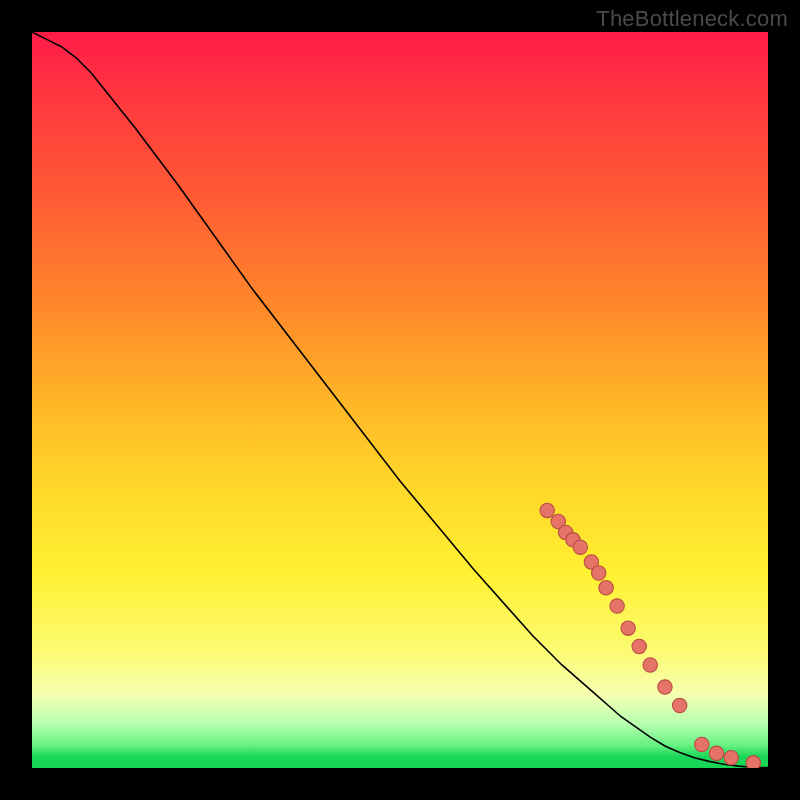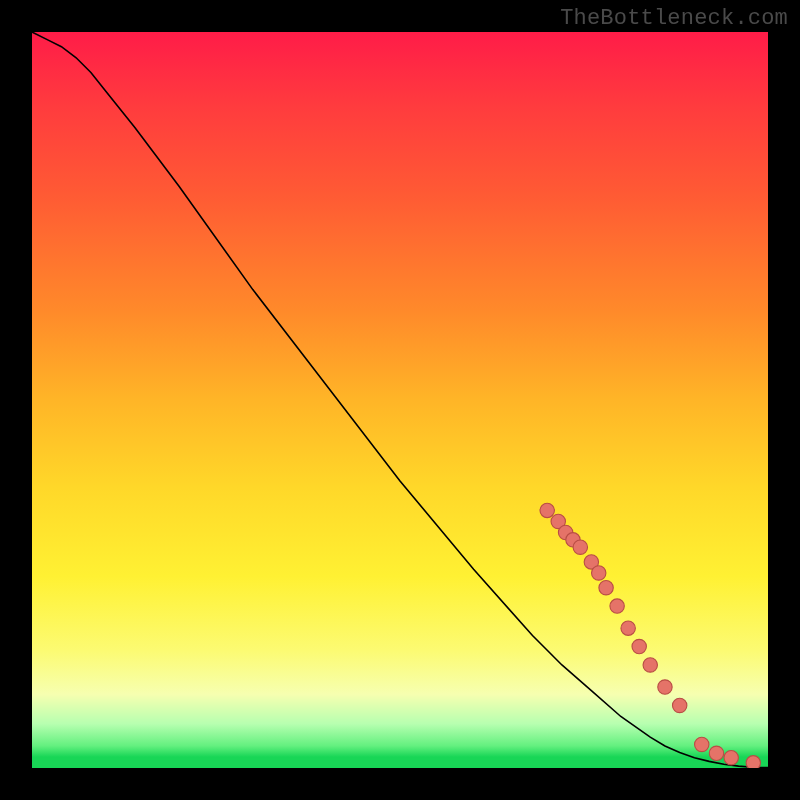--- a/index.html
+++ b/index.html
@@ -19,21 +19,20 @@
   }
   .watermark {
     position: absolute;
     top: 6px;
     right: 12px;
     color: #4a4a4a;
     font-size: 22px;
     font-weight: 500;
     letter-spacing: 0.2px;
     z-index: 10;
-    font-family: Liberation Mono, monospace;
   }
   .plot-area {
     position: absolute;
     left: 32px;
     top: 32px;
     width: 736px;   
     height: 736px;
     overflow: hidden;
   }
   .gradient {

